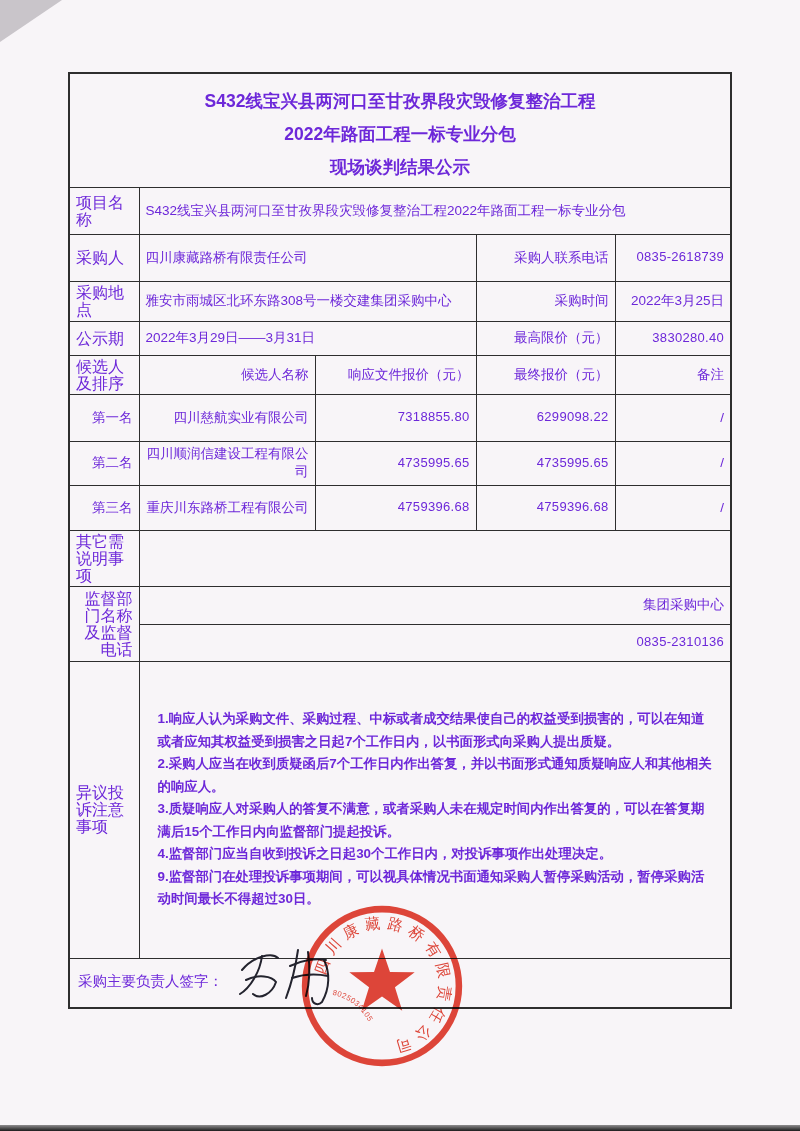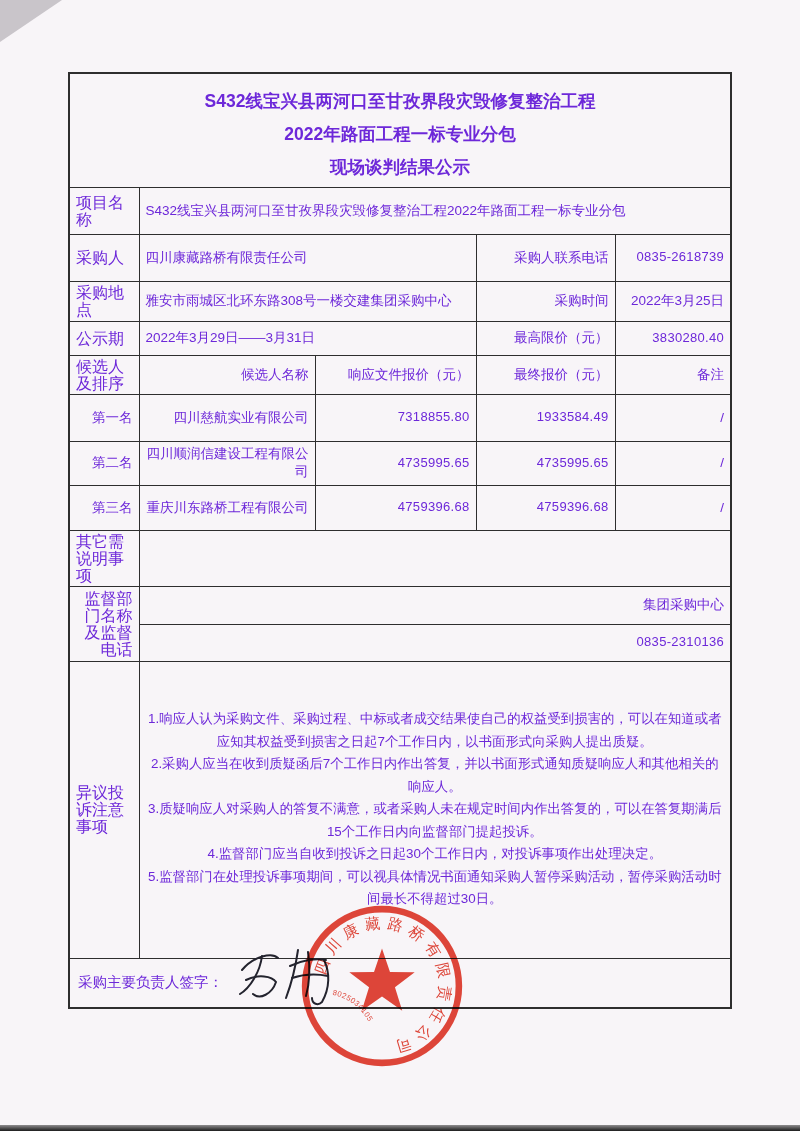--- a/index.html
+++ b/index.html
@@ -38,22 +38,22 @@
   }
   td.title-cell {
     height:114px; text-align:center;
     font-weight:bold; font-size:17.5px; line-height:33px;
     padding-top:10px;
   }
   td.lbl { font-size:16px; text-align:left; line-height:17px; }
   td.c { text-align:right; }
   td.l { text-align:left; }
   td.num { text-align:right; font-size:13px; letter-spacing:.3px; }
-  td.objection-text { padding:6px 5px; font-size:13.4px; line-height:1.68; text-align:center; }
-  td.sig-row { height:50px; font-size:14.5px; padding-left:8px; }
+  td.objection-text { padding:6px 18px; font-size:13.4px; line-height:1.68; text-align:left;font-weight:bold; }
+  td.sig-row { height:50px; font-size:14.5px; padding-left:8px;font-family:Liberation Mono, monospace; }
   .slash { font-size:15px; }
 
   .stamp {
     position:absolute; left:296px; top:900px; width:172px; height:172px;
     mix-blend-mode:multiply; opacity:.93; pointer-events:none;
   }
   .signature-svg {
     position:absolute; left:232px; top:942px; width:118px; height:78px;
     pointer-events:none;
   }
@@ -106,21 +106,21 @@
         <td class="lbl">候选人及排序</td>
         <td class="c">候选人名称</td>
         <td class="c">响应文件报价（元）</td>
         <td class="c">最终报价（元）</td>
         <td class="c">备注</td>
       </tr>
       <tr style="height:47px">
         <td class="c">第一名</td>
         <td class="c">四川慈航实业有限公司</td>
         <td class="num">7318855.80</td>
-        <td class="num">1933584.49</td>
+        <td class="num">6299098.22</td>
         <td class="c slash">/</td>
       </tr>
       <tr style="height:44px">
         <td class="c">第二名</td>
         <td class="c">四川顺润信建设工程有限公司</td>
         <td class="num">4735995.65</td>
         <td class="num">4735995.65</td>
         <td class="c slash">/</td>
       </tr>
       <tr style="height:45px">
@@ -141,21 +141,21 @@
       <tr style="height:37px">
         <td class="num" colspan="4">0835-2310136</td>
       </tr>
       <tr style="height:297px">
         <td class="lbl">异议投诉注意事项</td>
         <td class="objection-text" colspan="4">
           <div>1.响应人认为采购文件、采购过程、中标或者成交结果使自己的权益受到损害的，可以在知道或者应知其权益受到损害之日起7个工作日内，以书面形式向采购人提出质疑。</div>
           <div>2.采购人应当在收到质疑函后7个工作日内作出答复，并以书面形式通知质疑响应人和其他相关的响应人。</div>
           <div>3.质疑响应人对采购人的答复不满意，或者采购人未在规定时间内作出答复的，可以在答复期满后15个工作日内向监督部门提起投诉。</div>
           <div>4.监督部门应当自收到投诉之日起30个工作日内，对投诉事项作出处理决定。</div>
-          <div>5.监督部门在处理投诉事项期间，可以视具体情况书面通知采购人暂停采购活动，暂停采购活动时间最长不得超过30日。</div>
+          <div>9.监督部门在处理投诉事项期间，可以视具体情况书面通知采购人暂停采购活动，暂停采购活动时间最长不得超过30日。</div>
         </td>
       </tr>
       <tr>
         <td class="sig-row l" colspan="5">
           <span>采购主要负责人签字：</span>
         </td>
       </tr>
     </tbody>
   </table>
 

